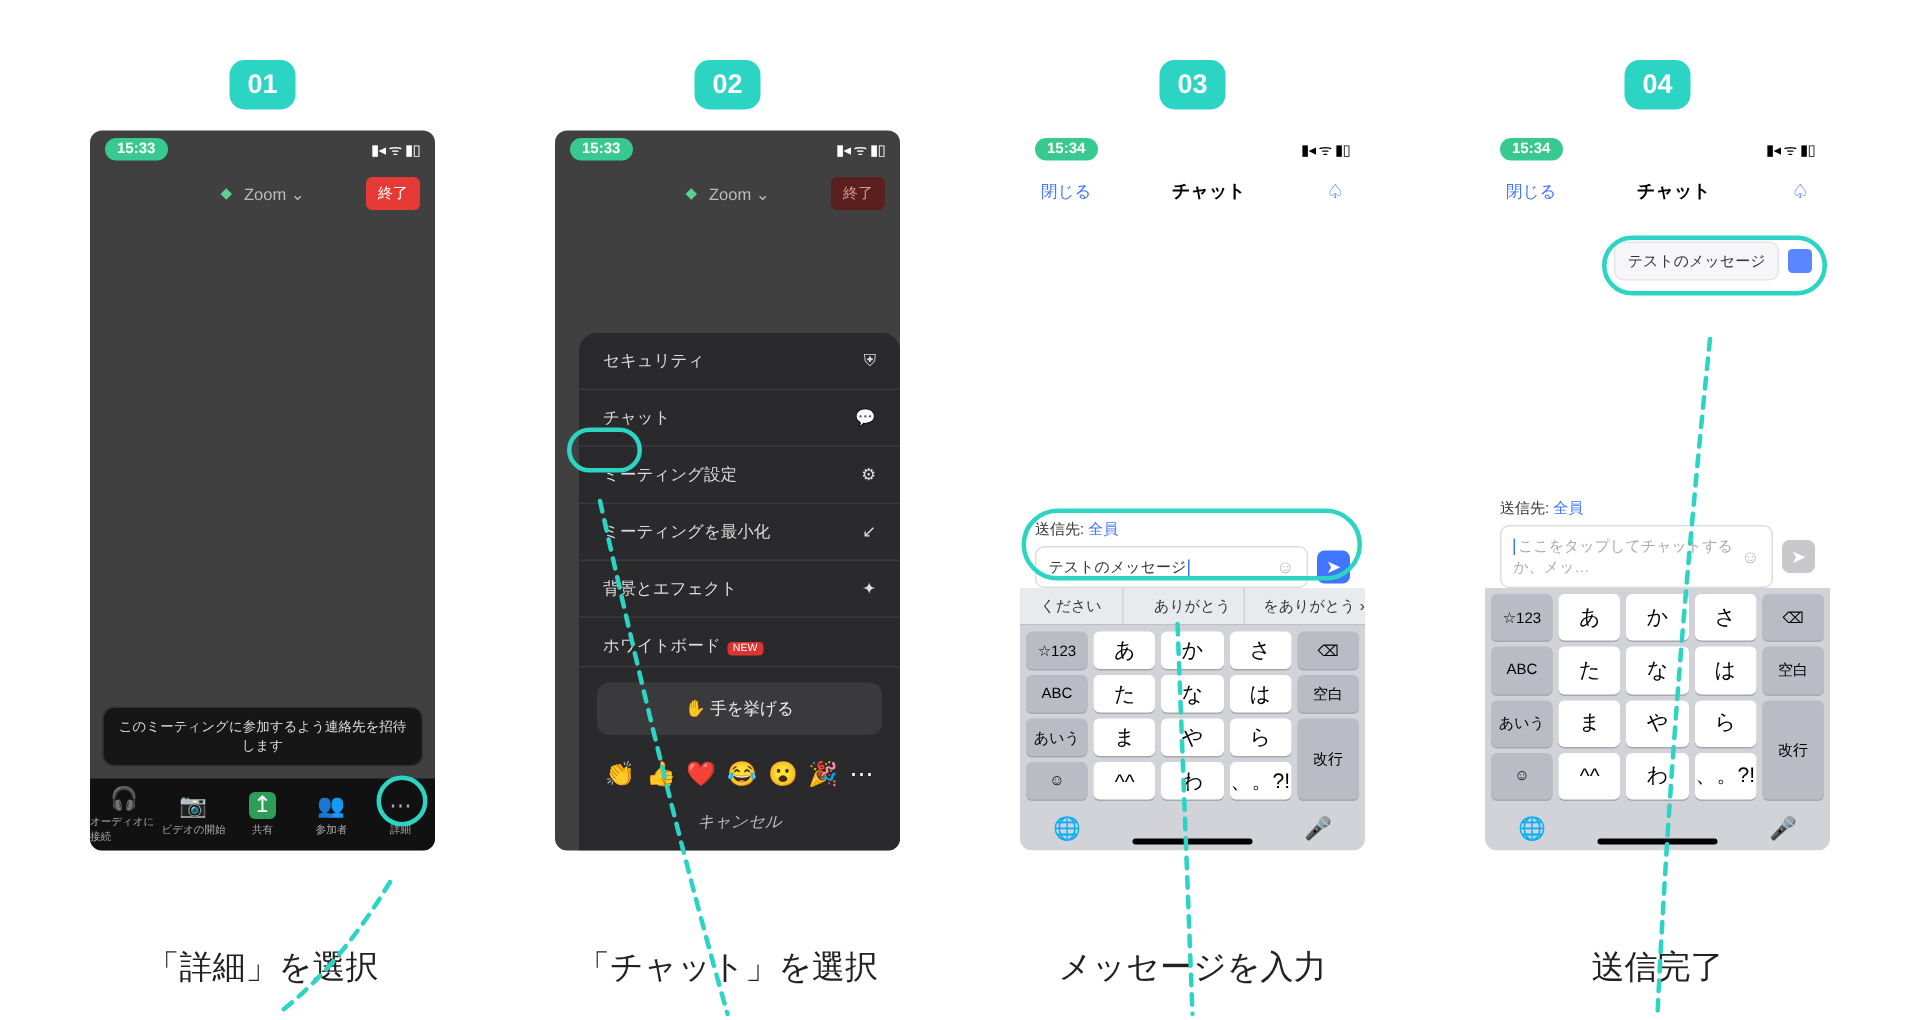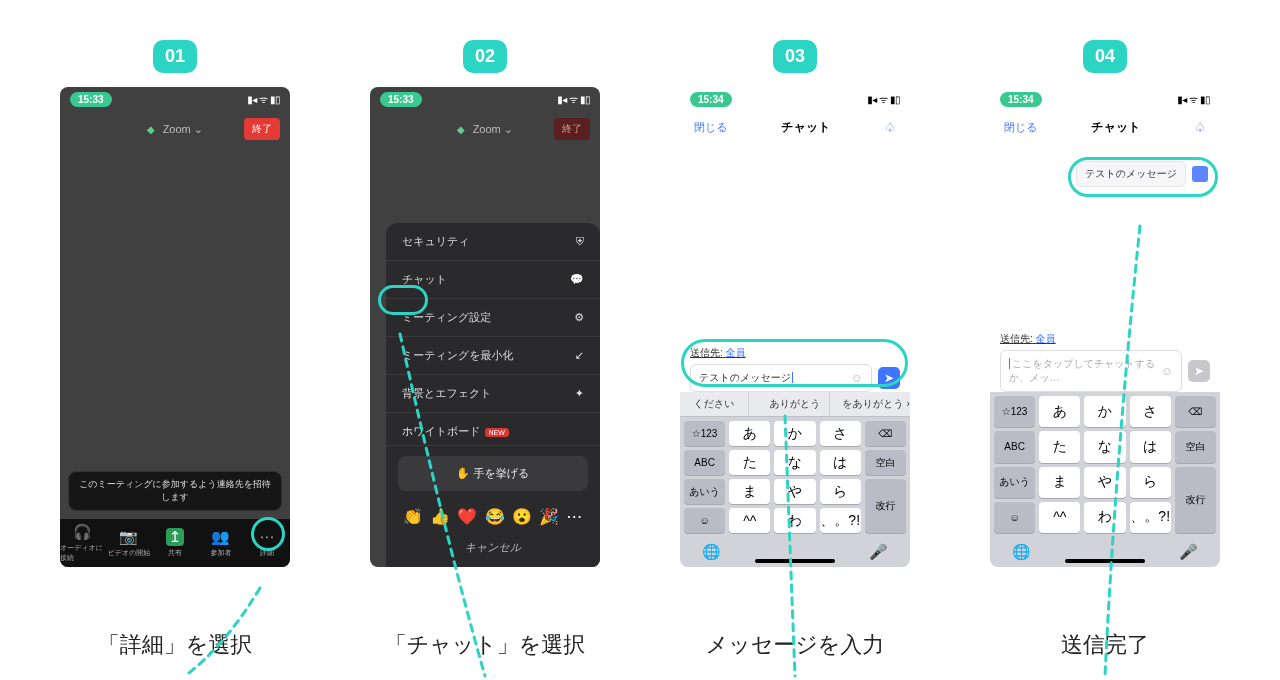--- a/index.html
+++ b/index.html
@@ -196,21 +196,21 @@
     color:#333;
   }
   .sent-sq { width:16px; height:16px; background:#5c86ff; border-radius:3px; }
   .compose {
     position:absolute;
     left:0; right:0;
     bottom:175px;
     padding: 0 10px;
     font-size: 10px;
   }
-  .dest { margin-bottom:4px; color:#333;text-decoration:underline; }
+  .dest { margin-bottom:4px; color:#333; }
   .dest .who { color: var(--ios-blue); }
   .input-row { display:flex; align-items:center; gap:6px; }
   .chat-input {
     flex:1;
     background:#fff;
     border:1px solid #ddd;
     border-radius:6px;
     padding:6px 18px 6px 8px;
     font-size:10px;
     color:#333;

